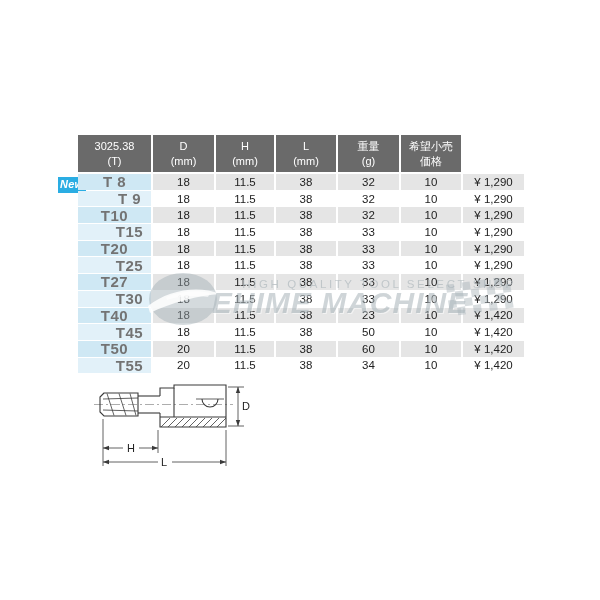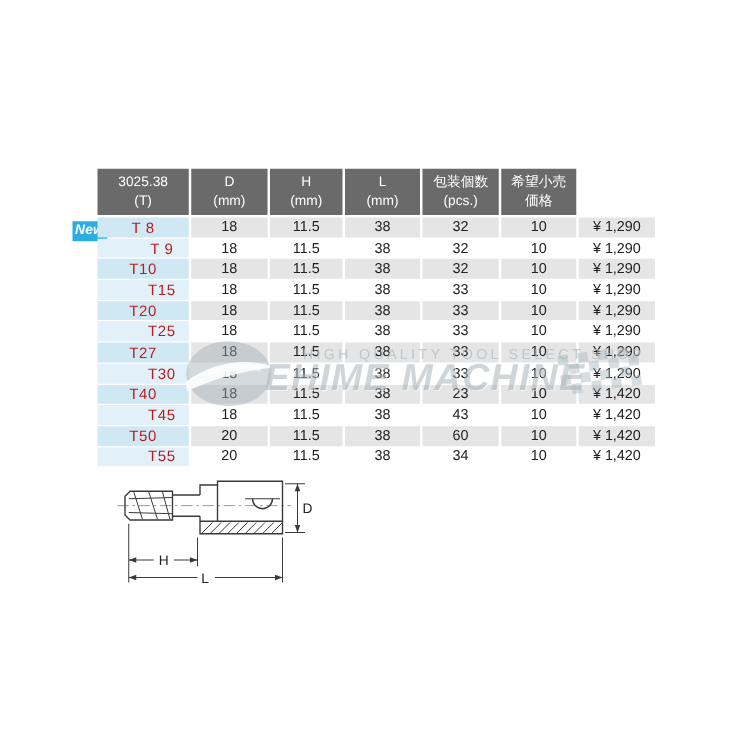--- a/index.html
+++ b/index.html
@@ -9,21 +9,21 @@
   
   .spec-table{position:absolute;left:78px;top:135px;width:446px;}
   .thead,.trow{display:grid;grid-template-columns:73px 61px 58px 60px 61px 60px 61px;column-gap:2px;}
   .thead{margin-bottom:2px;}
   .th{height:37px;background:#6a6a6a;color:#fff;display:flex;flex-direction:column;
       align-items:center;justify-content:center;font-size:11px;line-height:1.3;text-align:center;}
   .tbody{display:block;}
   .trow{margin-bottom:1px;}
   .cell{height:15.7px;display:flex;align-items:center;justify-content:center;
         font-size:11.5px;color:#222;white-space:pre;}
-  .cell.c0{font-weight:normal;font-size:12px;letter-spacing:.5px;color:#b91c1c;}
+  .cell.c0{font-weight:bold;font-size:15px;letter-spacing:.5px;color:#737373;}
   .trow.even .cell{background:#e5e5e5;}
   .trow.odd  .cell{background:#ffffff;}
   .trow.even .cell.c0{background:#cfe8f4;}
   .trow.odd  .cell.c0{background:#e2f1f9;padding-left:30px;}
 
   
   .new-badge{position:absolute;left:58px;top:177px;background:#2aade3;color:#fff;
              font-size:11px;font-weight:bold;font-style:italic;padding:2px 3px 2.5px 2px;
              line-height:1;letter-spacing:.2px;}
 
@@ -65,22 +65,22 @@
       </div>
       <div class="th">
         <span>H</span>
         <span>(mm)</span>
       </div>
       <div class="th">
         <span>L</span>
         <span>(mm)</span>
       </div>
       <div class="th">
-        <span>包装個数</span>
-        <span>(pcs.)</span>
+        <span>重量</span>
+        <span>(g)</span>
       </div>
       <div class="th">
         <span>希望小売</span>
         <span>価格</span>
       </div>
     </div>
     <div class="tbody" id="tbody">
         <div class="trow even">
           <div class="cell c0">T 8</div>
           <div class="cell c1">18</div>
@@ -160,21 +160,21 @@
           <div class="cell c3">38</div>
           <div class="cell c4">23</div>
           <div class="cell c5">10</div>
           <div class="cell c6">¥ 1,420</div>
         </div>
         <div class="trow odd">
           <div class="cell c0">T45</div>
           <div class="cell c1">18</div>
           <div class="cell c2">11.5</div>
           <div class="cell c3">38</div>
-          <div class="cell c4">43</div>
+          <div class="cell c4">50</div>
           <div class="cell c5">10</div>
           <div class="cell c6">¥ 1,420</div>
         </div>
         <div class="trow even">
           <div class="cell c0">T50</div>
           <div class="cell c1">20</div>
           <div class="cell c2">11.5</div>
           <div class="cell c3">38</div>
           <div class="cell c4">60</div>
           <div class="cell c5">10</div>

